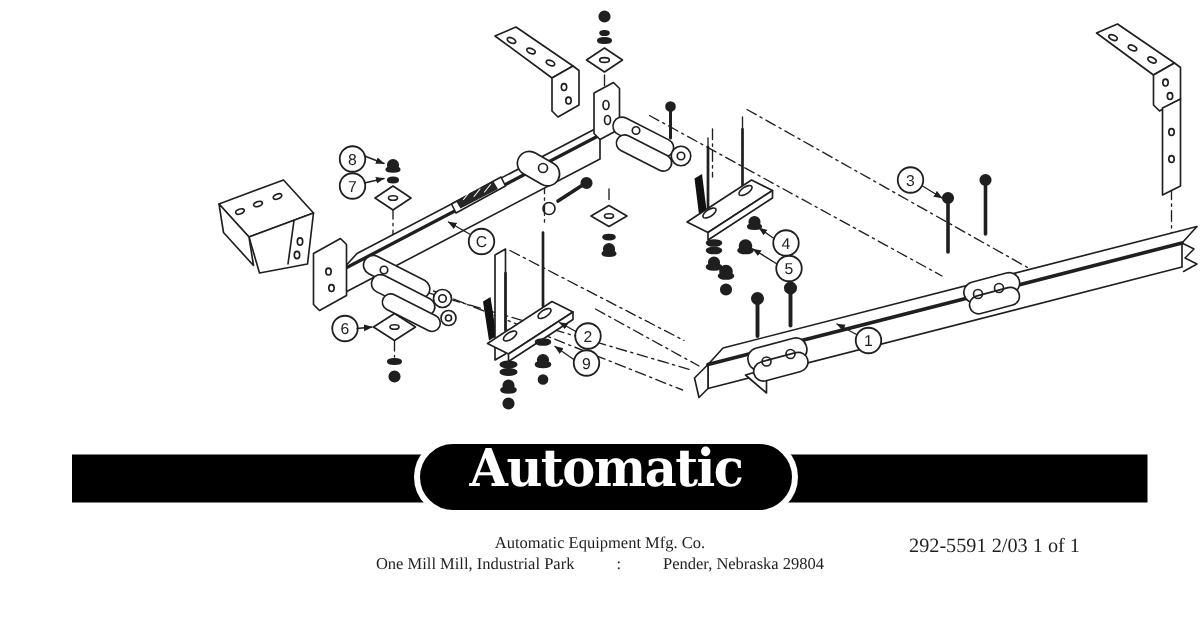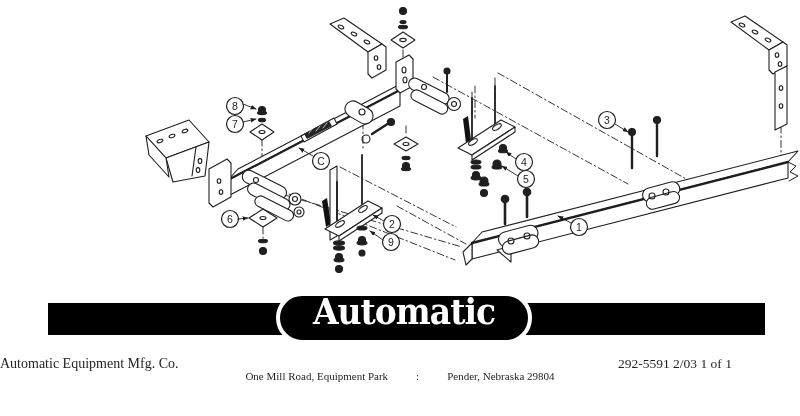--- a/index.html
+++ b/index.html
@@ -14,30 +14,30 @@
   .logo-capsule{
     position:absolute;left:276px;top:292px;width:256px;height:52px;box-sizing:border-box;
     background:#000;border:4px solid #fff;border-radius:27px;
     display:flex;justify-content:center;
   }
   .logo-text{
     color:#fff;font-family:"DejaVu Serif", serif;font-weight:bold;
     font-size:33px;letter-spacing:-1px;line-height:1;transform:scaleY(1.05);
   }
   .footer-company{
-    position:absolute;left:0;right:0;top:356px;
-    font-size:14px;color:#1f1f1f;
+    position:absolute;left:0;right:0;top:356px;text-align:center;
+    font-size:11px;color:#1f1f1f;
   }
   .footer-address{
     position:absolute;left:0;right:0;top:370px;text-align:center;
     font-size:11px;color:#1f1f1f;
   }
   .footer-address .sep{display:inline-block;margin:0 28px;}
   .footer-doc{
-    position:absolute;left:606px;top:356px;font-size:13.5px;color:#1f1f1f;margin-left:12px;
+    position:absolute;left:606px;top:356px;font-size:13.5px;color:#1f1f1f;
   }
   svg *{vector-effect:non-scaling-stroke;}
 </style>
 </head>
 <body>
 
 <svg id="drawing" width="800" height="292" viewBox="0 0 800 292" fill="none" stroke="#1f1f1f" stroke-width="1.1" stroke-linejoin="round" stroke-linecap="round">
 
   <defs>
     <marker id="arr" markerWidth="7" markerHeight="6" refX="6" refY="2.5" orient="auto">
@@ -310,14 +310,14 @@
     </g>
   </g>
 </svg>
 
 <div class="banner-bar"></div>
 <div class="logo-capsule">
   <span class="logo-text">Automatic</span>
 </div>
 
 <div class="footer-company">Automatic Equipment Mfg. Co.</div>
-<div class="footer-address"><span>One Mill Road, Equipment Park</span><span class="sep">:</span><span>Pender, Nebraska 29804</span></div>
+<div class="footer-address"><span>One Mill Mill, Industrial Park</span><span class="sep">:</span><span>Pender, Nebraska 29804</span></div>
 <div class="footer-doc">292-5591 2/03 1 of 1</div>
 
 </body></html>

